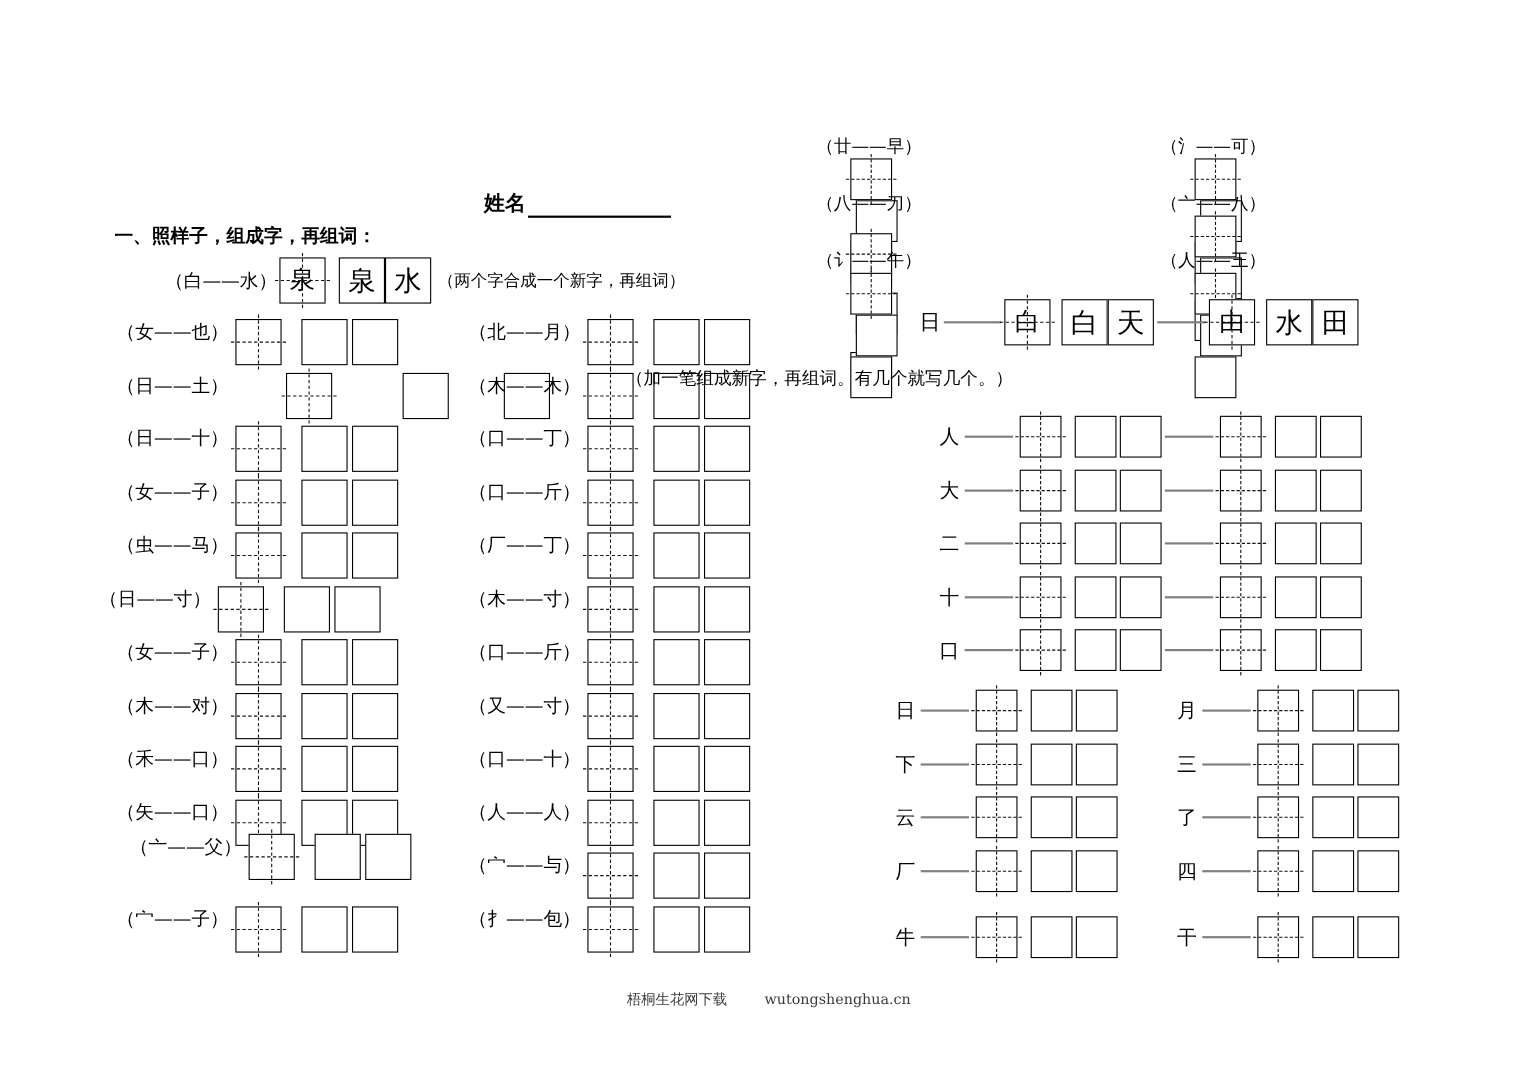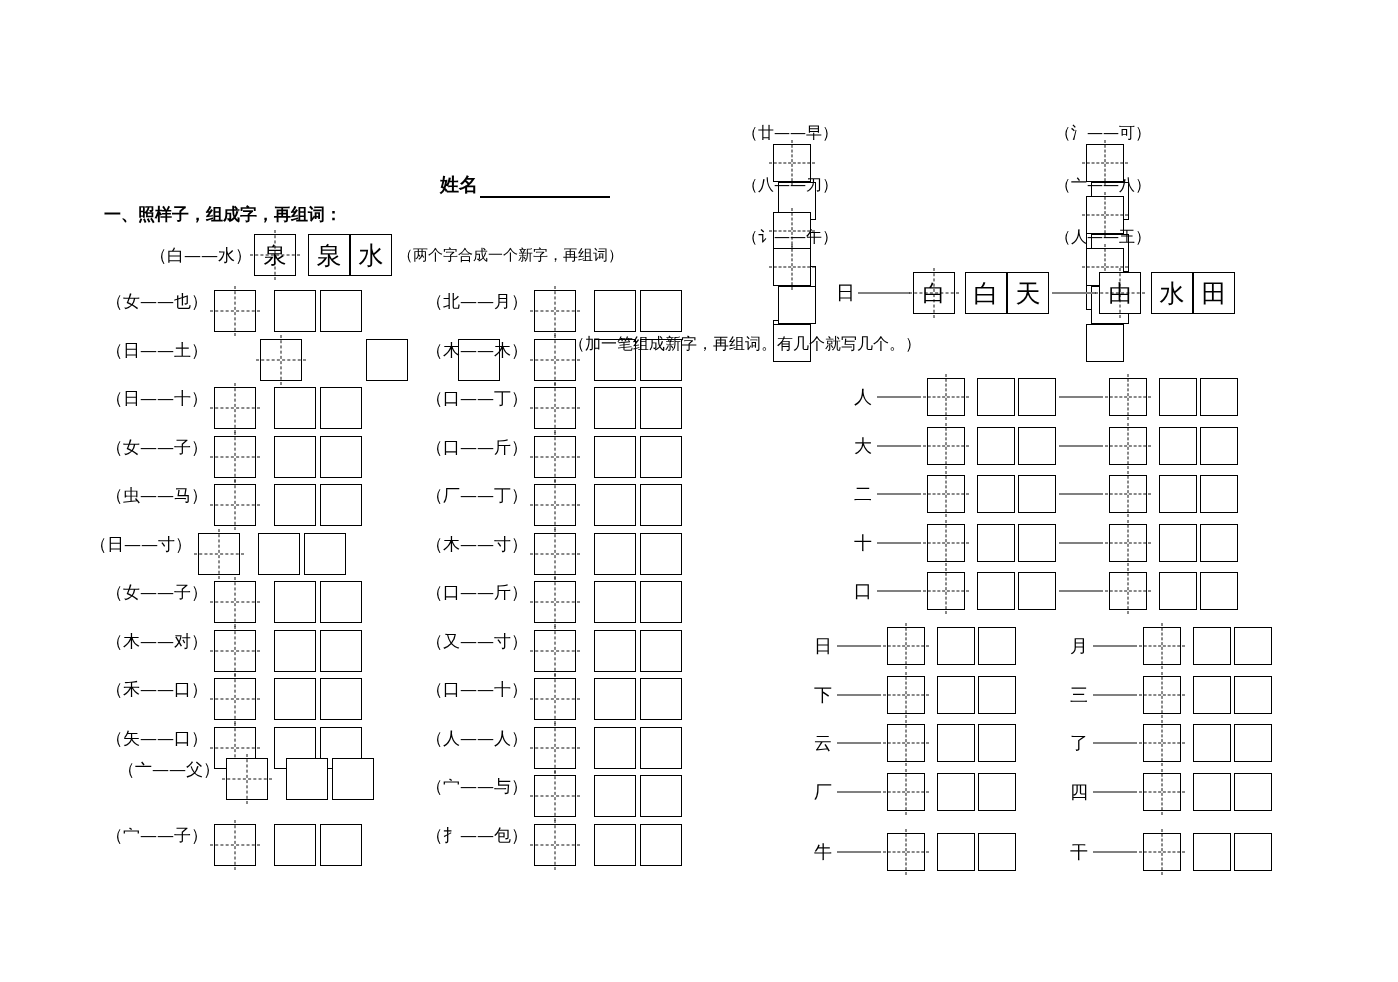--- a/index.html
+++ b/index.html
@@ -600,14 +600,17 @@
         <span class="ch">干</span>
         <span class="dash d2"></span>
         <span class="gridbox g-sm b">
           <span></span>
         </span>
         <span class="box sq-sm" style="margin-left: 12px;"></span>
         <span class="box sq-sm" style="margin-left: 3px;"></span>
       </div>
     </div>
 
+  <div class="footer">
+    <span>梧桐生花网下载</span><span class="site">wutongshenghua.cn</span>
+  </div>
 
 </div>
 
 </body></html>

